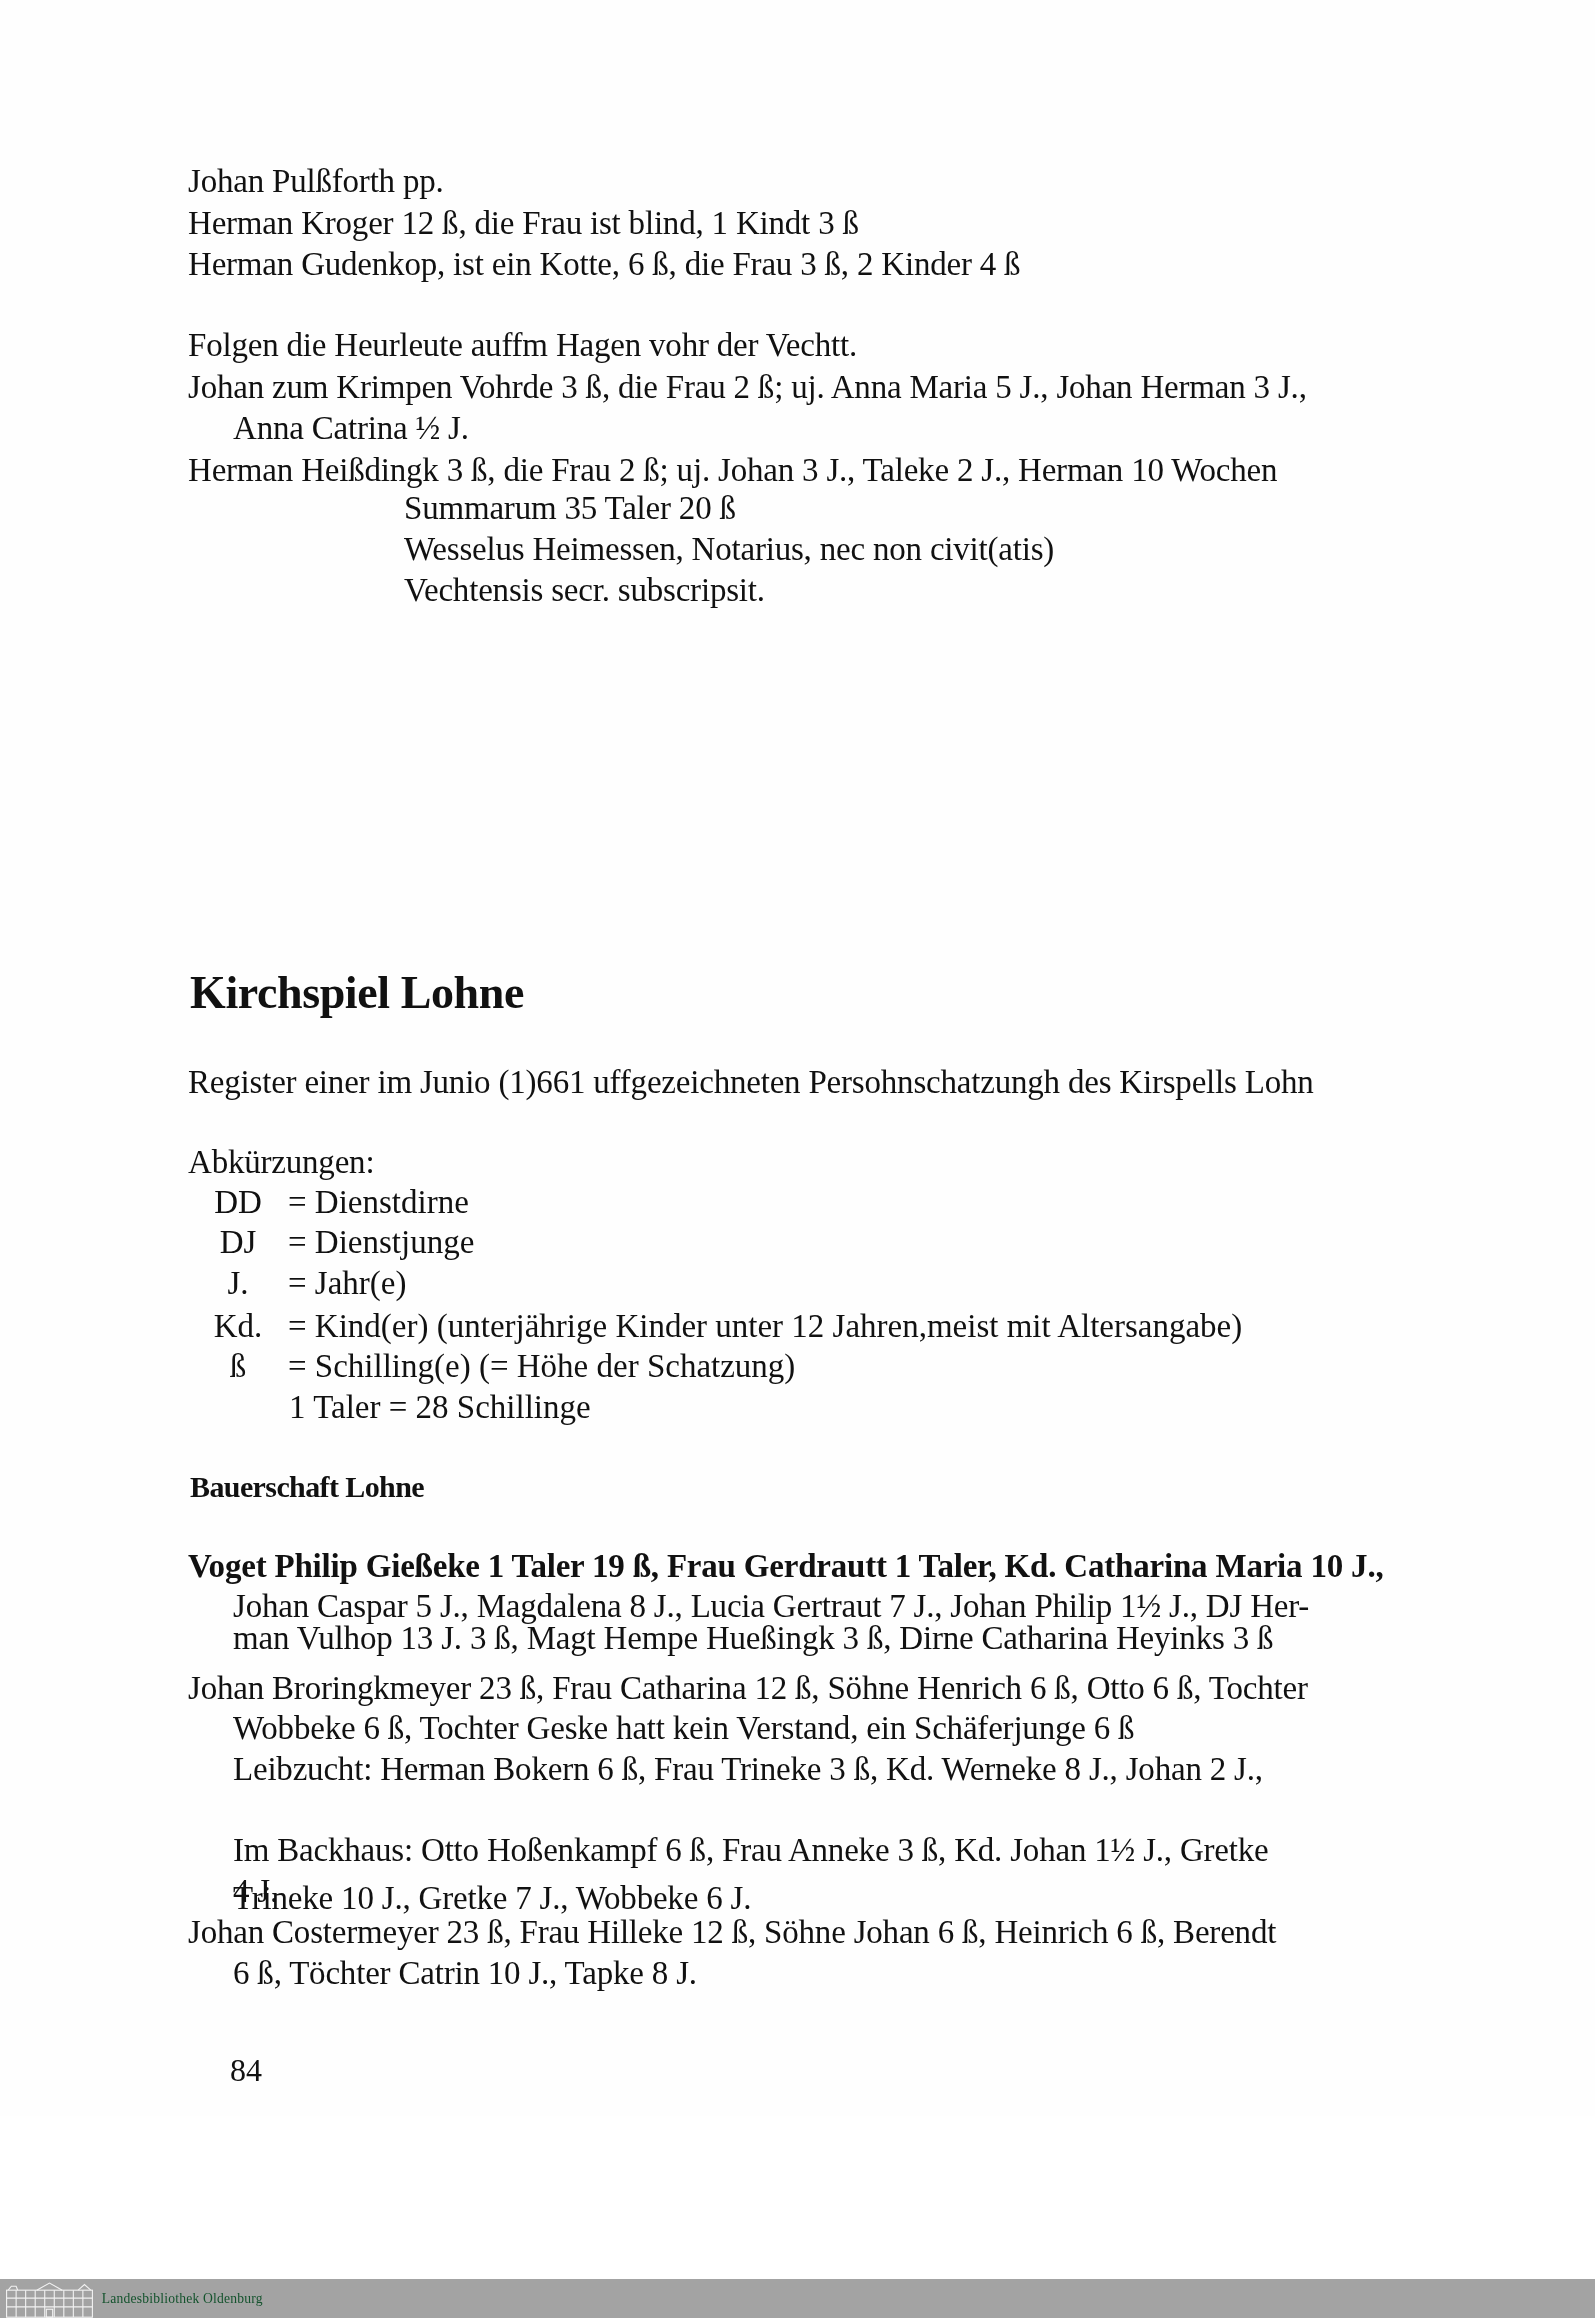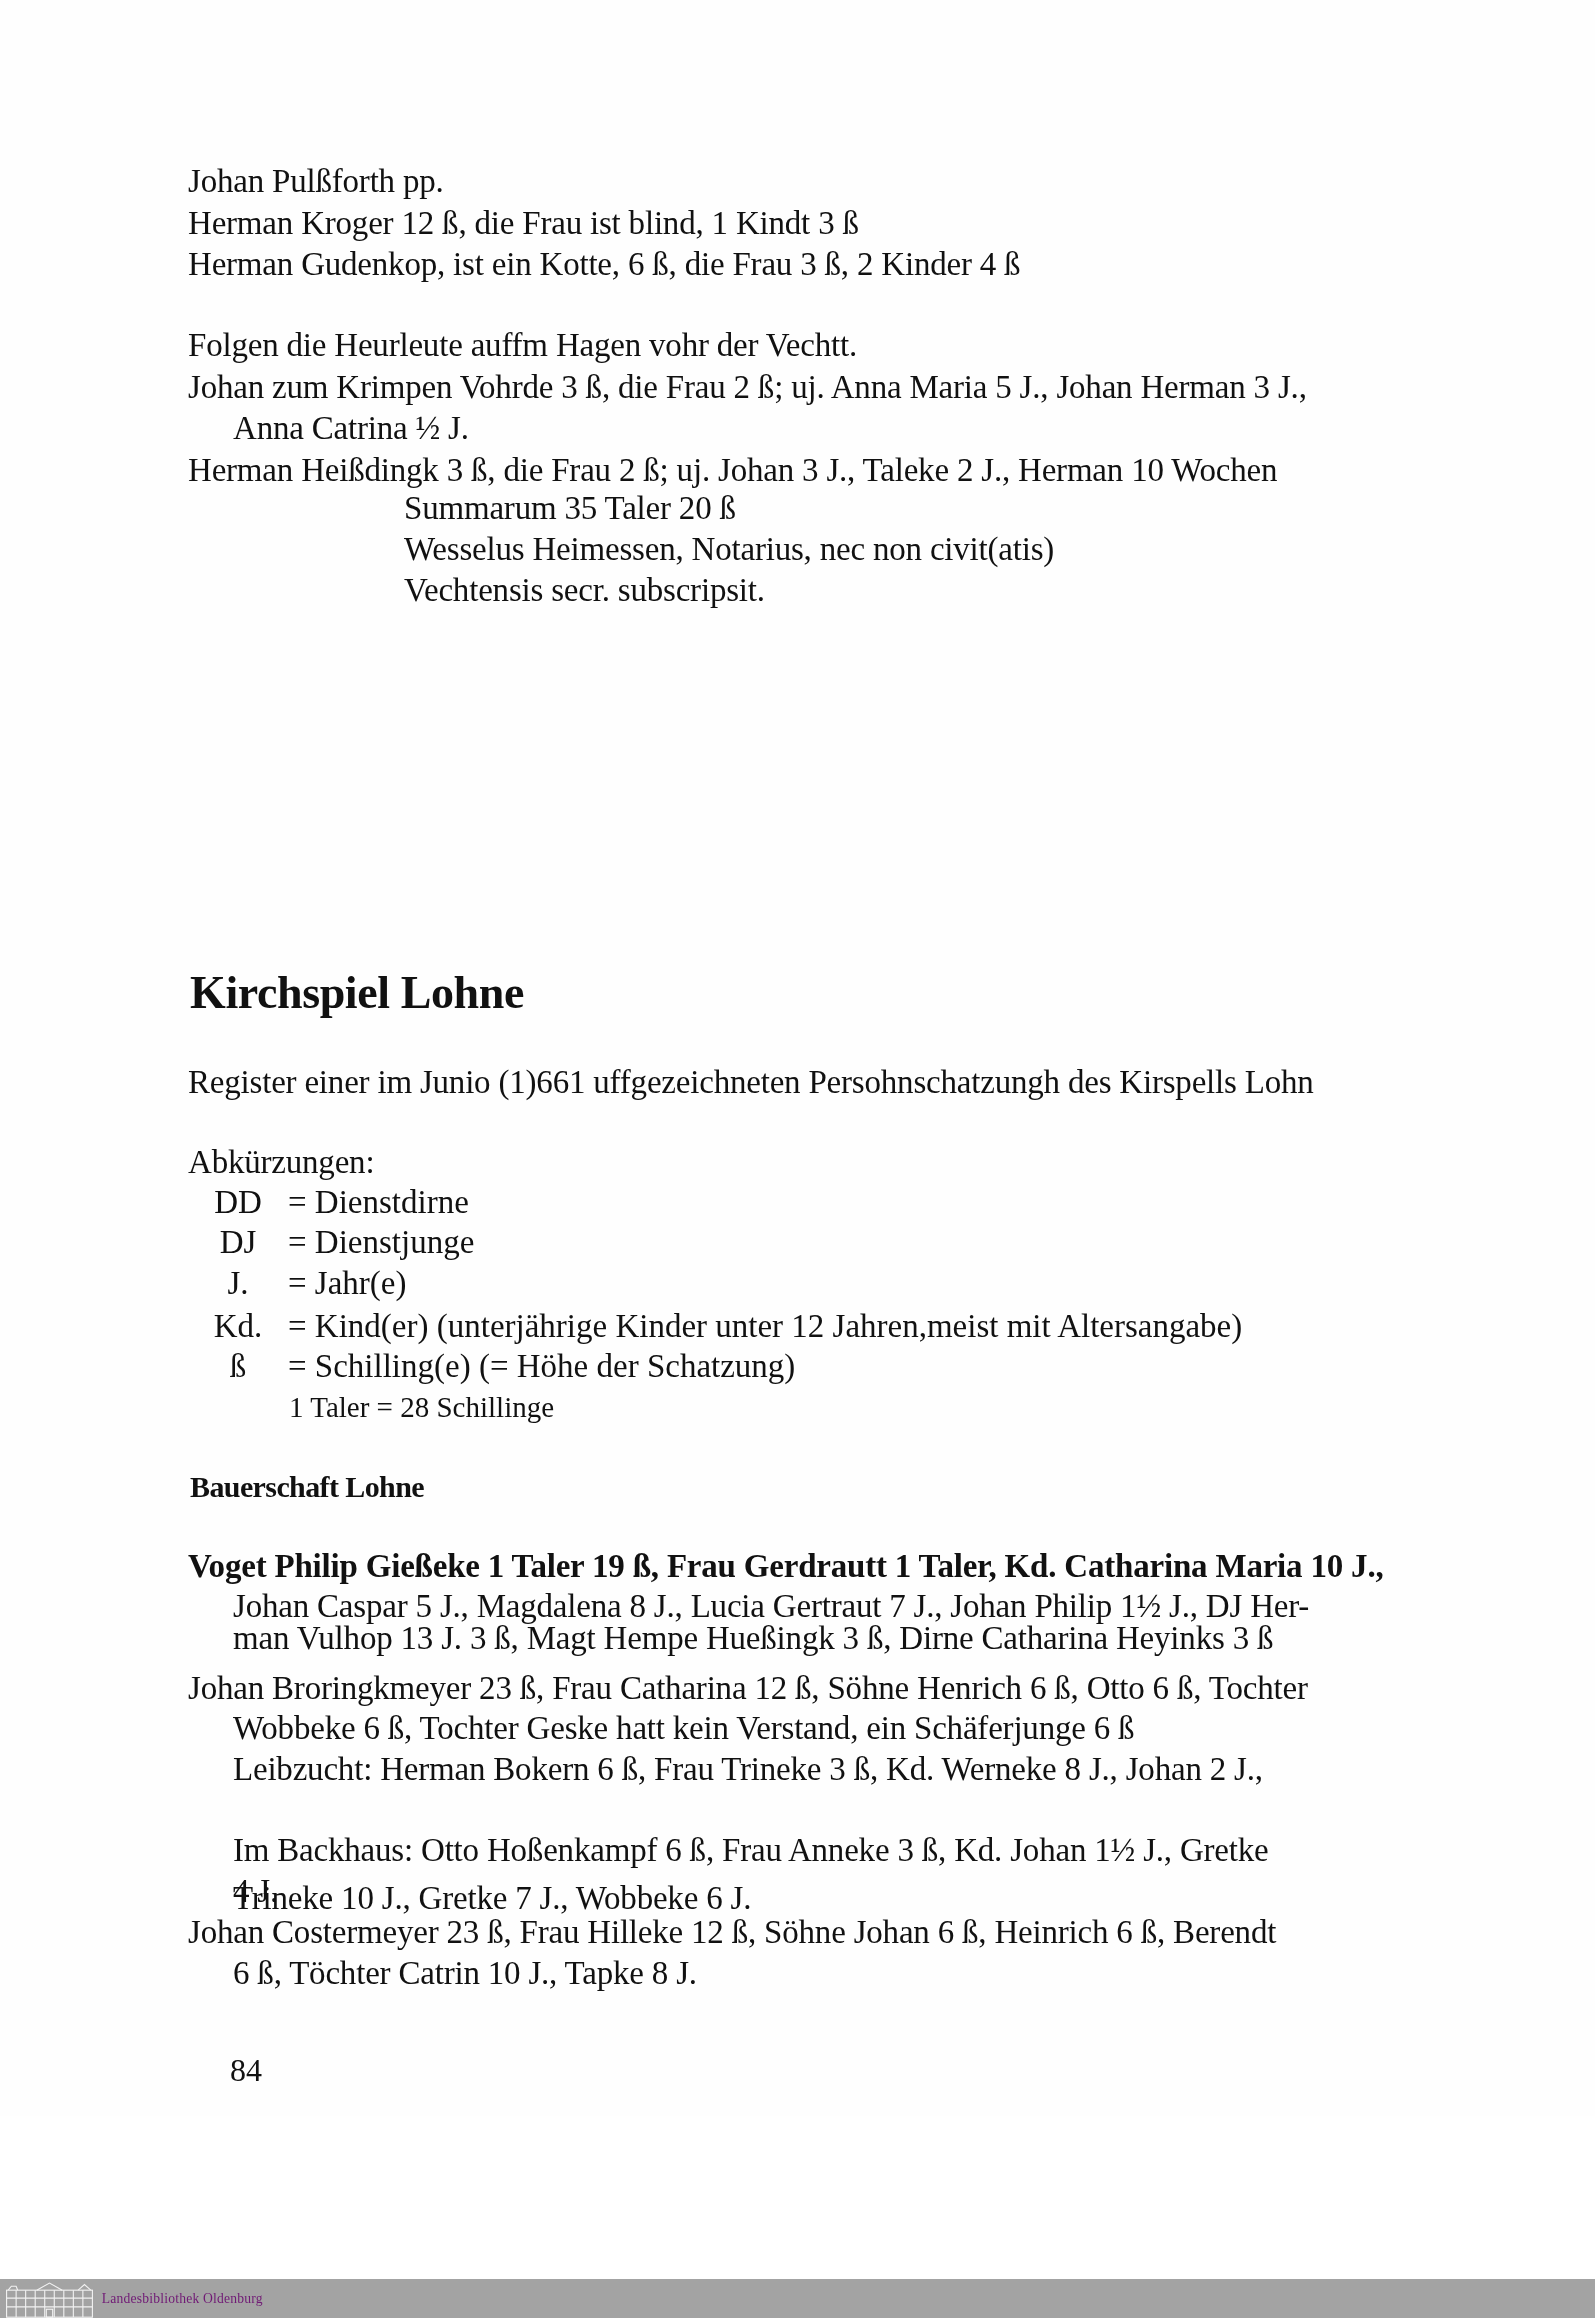--- a/index.html
+++ b/index.html
@@ -59,21 +59,21 @@
       white-space: nowrap;
     }
     .abbr-key {
       display: inline-block;
       width: 100px;
       text-align: center;
     }
     .abbr-note {
       position: absolute;
       left: 289px;
-      font-size: 29px;
+      font-size: 33px;
       line-height: 40px;
       white-space: nowrap;
     }
     .page-number {
       position: absolute;
       left: 188px;
       top: 2050px;
       font-size: 32px;
       line-height: 40px;
       margin-left: 42px;
@@ -90,21 +90,21 @@
     }
     .footer-logo {
       width: 89px;
       height: 37px;
       margin-left: 4.8px;
       margin-top: 3.2px;
     }
     .footer-text {
       margin-left: 8px;
       font-size: 13.6px;
-      color: #701a75;
+      color: #14532d;
       font-family: "Liberation Serif", "DejaVu Serif", serif;
       letter-spacing: 0.2px;
     }
   </style>
 </head>
 <body>
 
 <div class="page">
 
   <div class="line" style="top:161px;">Johan Pulßforth pp.</div>

